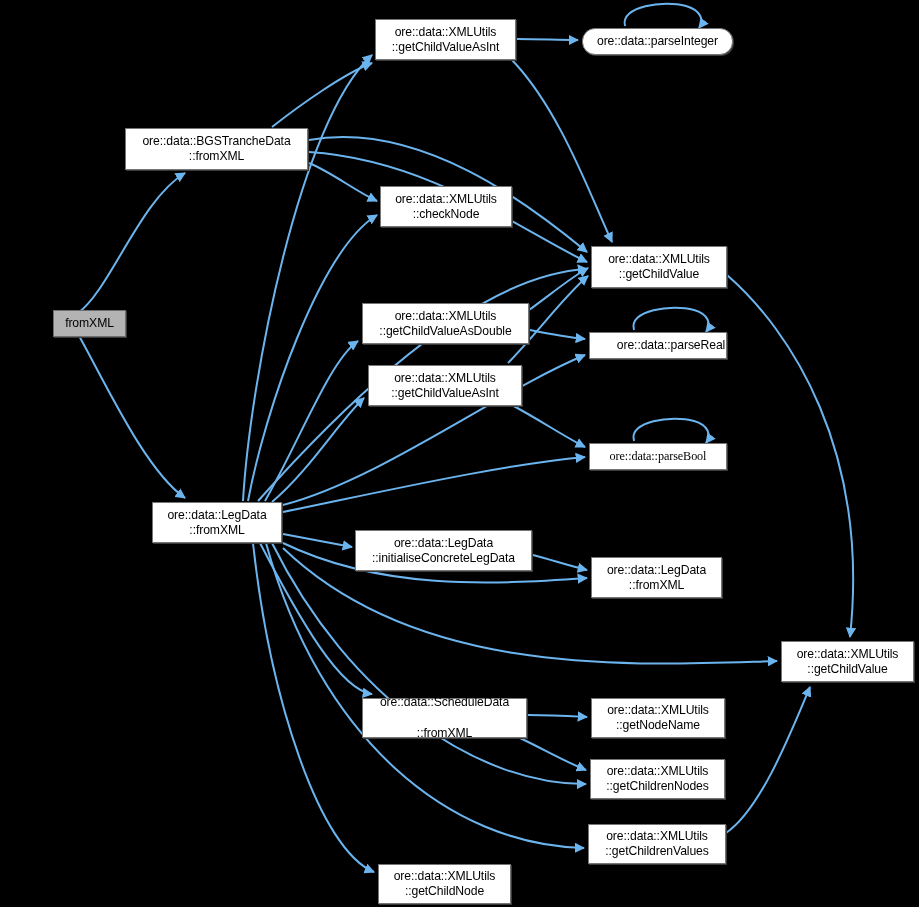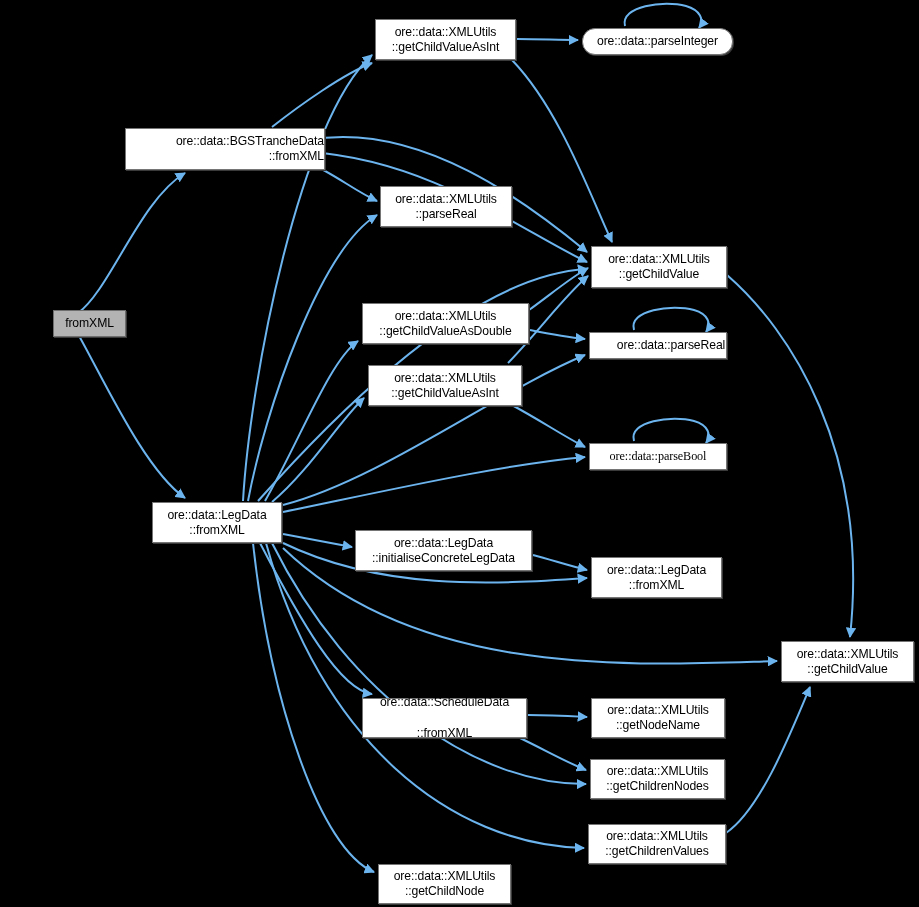--- a/index.html
+++ b/index.html
@@ -94,38 +94,38 @@
         <path d="M 520,738 C 545,750 566,762 586,770" marker-end="url(#arrow)" stroke="#6cb4ee" stroke-width="2" fill="none"></path>
         <path d="M 726,833 C 760,810 790,735 810,687" marker-end="url(#arrow)" stroke="#6cb4ee" stroke-width="2" fill="none"></path>
         <path d="M 727,275 C 790,330 870,450 850,637" marker-end="url(#arrow)" stroke="#6cb4ee" stroke-width="2" fill="none"></path>
       </g>
   </svg>
 
   <div id="node-layer">
       <div class="node root" style="left: 5px; top: 310px; width: 73px; height: 27px;">
         <span class="ln">fromXML</span>
       </div>
-      <div class="node" style="left: 125px; top: 128px; width: 200px; height: 42px; align-items: flex-end;">
+      <div class="node" style="left: 125px; top: 128px; width: 183px; height: 42px;">
         <span class="ln">ore::data::BGSTrancheData</span>
         <span class="ln">::fromXML</span>
       </div>
       <div class="node" style="left: 152px; top: 502px; width: 130px; height: 41px;">
         <span class="ln">ore::data::LegData</span>
         <span class="ln">::fromXML</span>
       </div>
       <div class="node" style="left: 375px; top: 19px; width: 141px; height: 41px;">
         <span class="ln">ore::data::XMLUtils</span>
         <span class="ln">::getChildValueAsInt</span>
       </div>
       <div class="node" style="left: 582px; top: 28px; width: 151px; height: 27px; border-radius: 13px;">
         <span class="ln">ore::data::parseInteger</span>
       </div>
       <div class="node" style="left: 380px; top: 186px; width: 132px; height: 41px;">
         <span class="ln">ore::data::XMLUtils</span>
-        <span class="ln">::parseReal</span>
+        <span class="ln">::checkNode</span>
       </div>
       <div class="node" style="left: 591px; top: 246px; width: 136px; height: 42px;">
         <span class="ln">ore::data::XMLUtils</span>
         <span class="ln">::getChildValue</span>
       </div>
       <div class="node" style="left: 362px; top: 303px; width: 167px; height: 41px;">
         <span class="ln">ore::data::XMLUtils</span>
         <span class="ln">::getChildValueAsDouble</span>
       </div>
       <div class="node" style="left: 589px; top: 332px; width: 138px; height: 27px; padding-left: 26px;">

